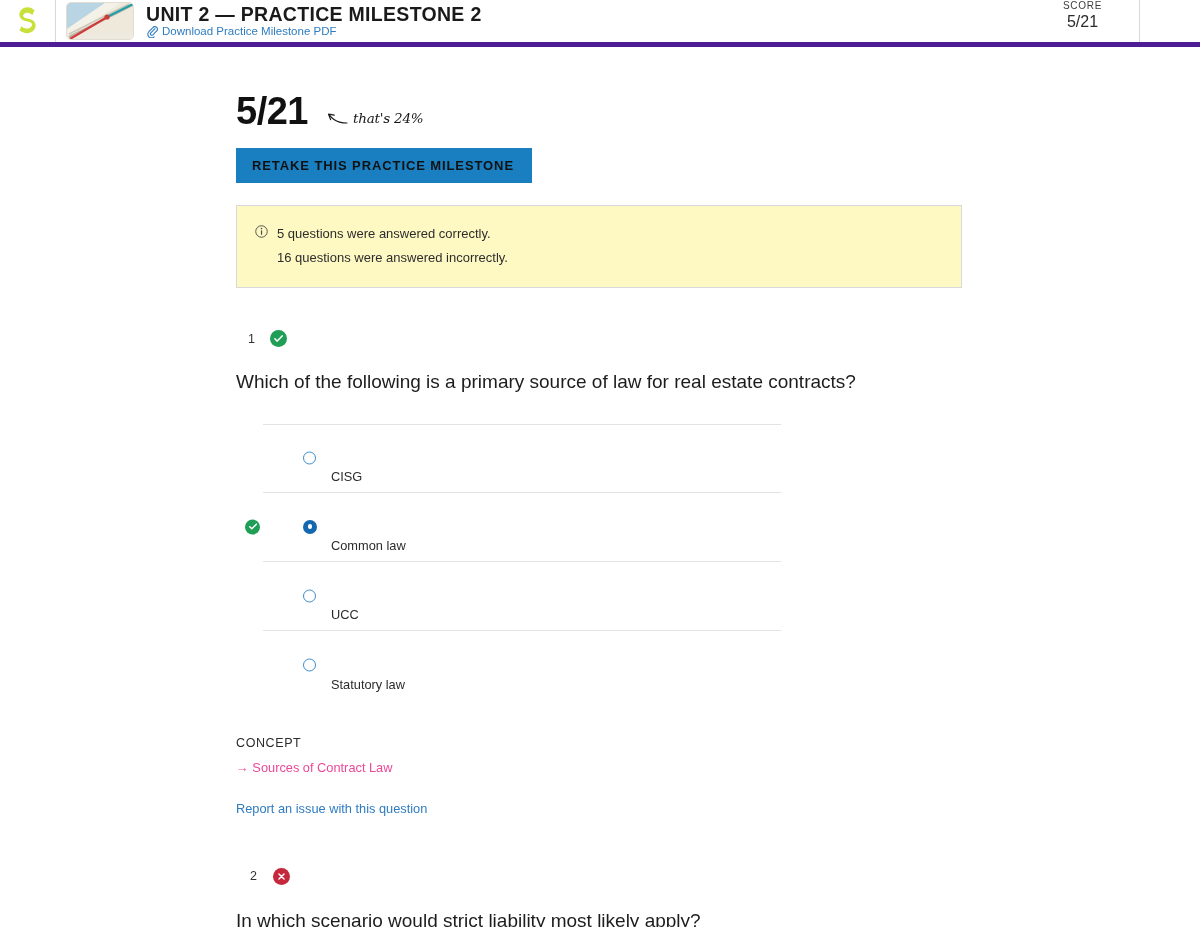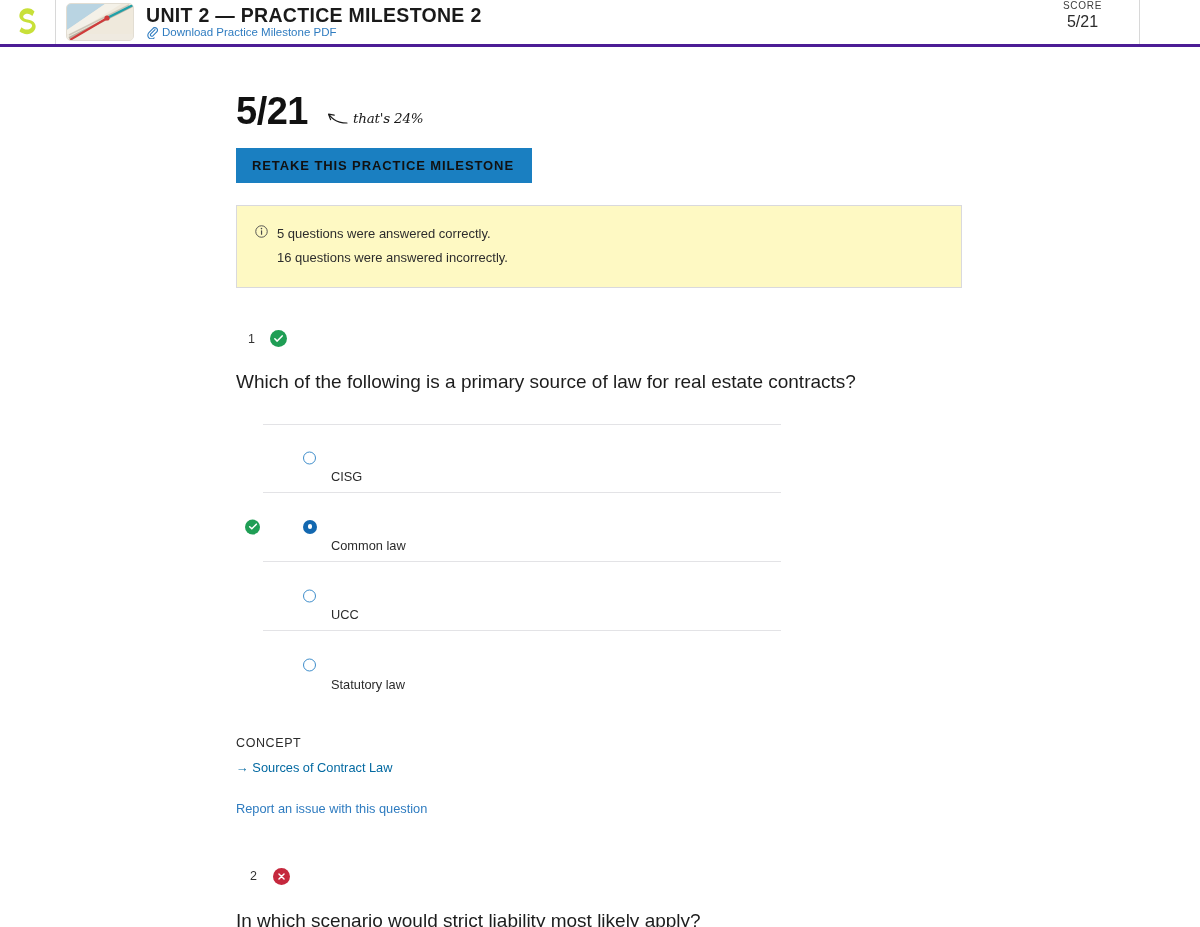--- a/index.html
+++ b/index.html
@@ -10,21 +10,21 @@
     background: #ffffff;
     font-family: "Liberation Sans", sans-serif;
     -webkit-font-smoothing: antialiased;
   }
 
   
   .header {
     position: relative;
     height: 47px;
     width: 1200px;
-    border-bottom: 3px solid #4c1d95;
+    border-bottom: 5px solid #4c1d95;
     display: flex;
     align-items: stretch;
   }
   .logo-cell {
     width: 56px;
     min-width: 56px;
     border-right: 1px solid #d8d8d8;
     display: flex;
     align-items: center;
     justify-content: center;
@@ -253,21 +253,21 @@
 
   .concept-block { margin-top: 36px; }
   .concept-kicker {
     font-size: 12.5px;
     letter-spacing: 0.6px;
     color: #2b2b2b;
     margin-bottom: 8px;
   }
   .concept-link {
     font-size: 12.8px;
-    color: #0369a1;
+    color: #ec4899;
     text-decoration: none;
     cursor: pointer;
     display: inline-block;
     margin-bottom: 26px;
   }
   .report-link {
     display: block;
     font-size: 12.8px;
     color: #2f7cc0;
     text-decoration: none;

